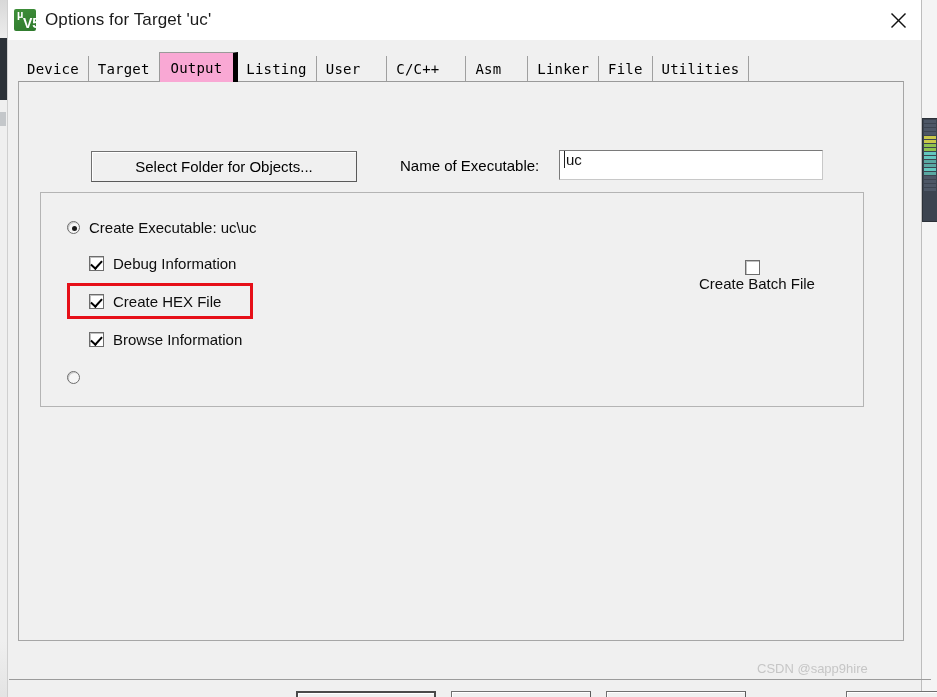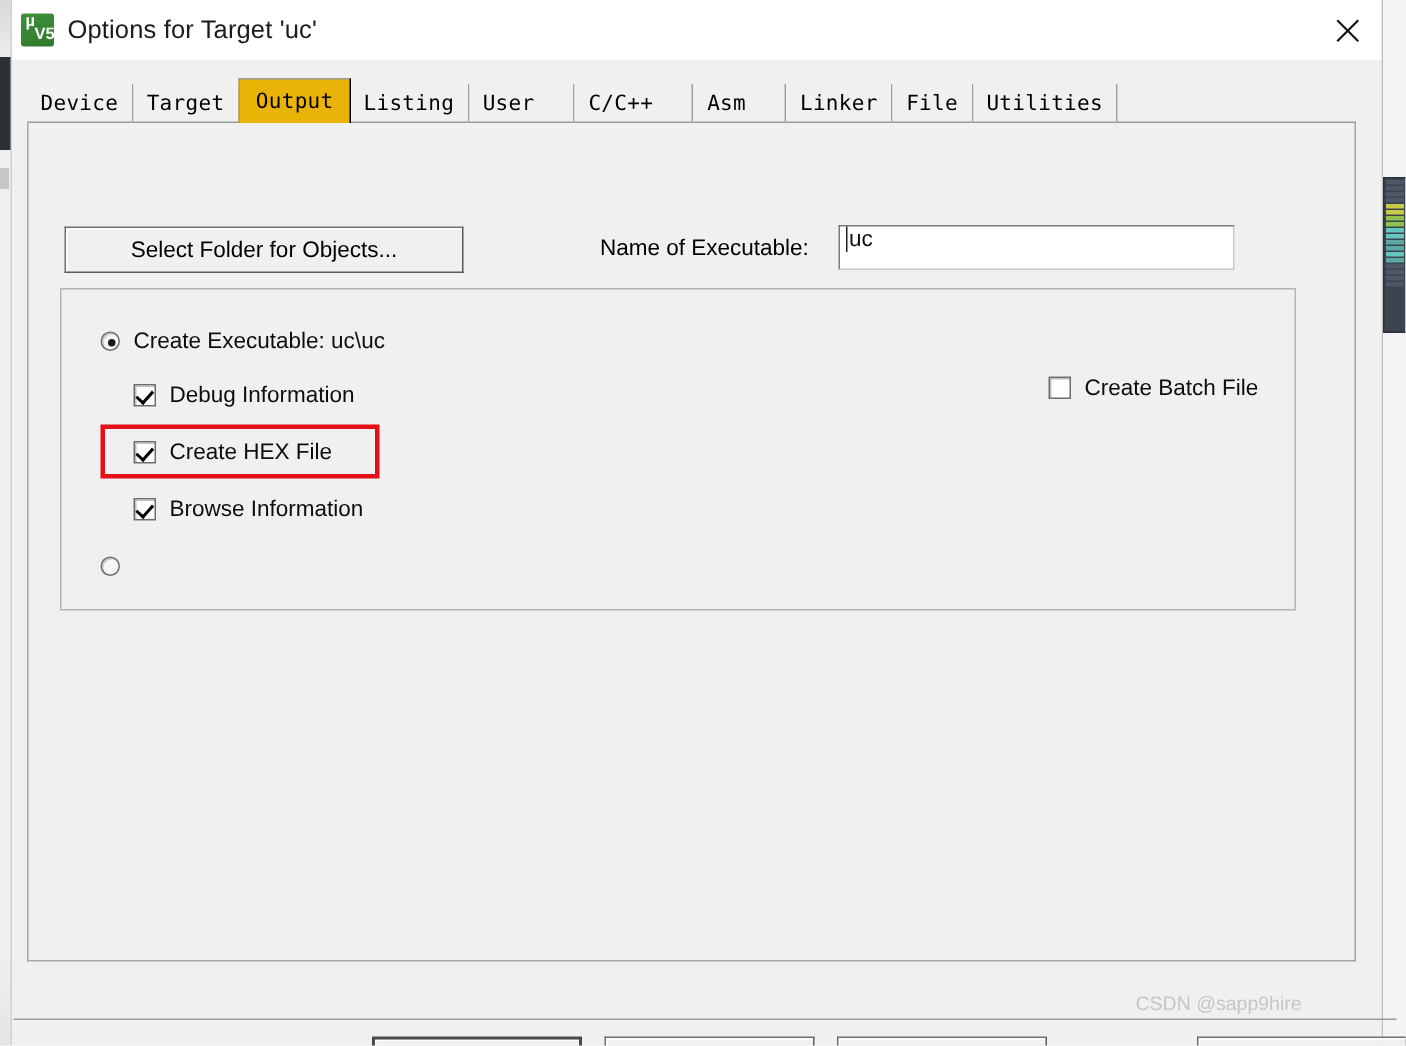--- a/index.html
+++ b/index.html
@@ -92,21 +92,21 @@
   }
   .title-icon span.u {
     position:absolute; left:3px; top:0px;
     font-family: "Liberation Sans", sans-serif;
     font-size: 11px; font-weight: 700; color:#ffffff;
     line-height: 11px;
   }
   .title-icon span.v {
     position:absolute; left:9px; top:9px;
     font-family: "Liberation Sans", sans-serif;
-    font-size: 11px; font-weight: 700; color:#ffffff;
+    font-size: 14px; font-weight: 700; color:#ffffff;
     line-height: 11px;
   }
   .title-text {
     margin-left: 9px;
     font-size: 17px;
     color: #1b1b1b;
     font-family: "Liberation Sans", sans-serif;
     letter-spacing: .1px;
     white-space: nowrap;
   }
@@ -147,24 +147,24 @@
     background: #f0f0f0;
     border-right: 1px solid #a0a0a0;
     position: relative;
     top: 0;
     white-space: nowrap;
     letter-spacing: .2px;
   }
   .tab.wide { padding-right: 26px; }
   .tab.active {
     height: 30px;
-    background: #eab308;
+    background: #f9a8d4;
     border: 1px solid #9a9a9a;
     border-bottom: none;
-    border-right: 1px solid #000000;
+    border-right: 5px solid #000000;
     margin: 0 -1px -1px -1px;
     padding: 0 11px;
     z-index: 5;
     align-items: center;
   }
   .tab.first { }
   .tab.last { border-right: 1px solid #a0a0a0; }
 
   
   .tabpanel {
@@ -183,20 +183,21 @@
     border-right-color: #5a5a5a;
     border-bottom-color: #5a5a5a;
     box-shadow: inset 1px 1px 0 #ffffff;
     font-family: "Liberation Sans", sans-serif;
     color: #000000;
     display: flex;
     align-items: center;
     justify-content: center;
     cursor: default;
     user-select: none;
+    margin-left: 48px;
   }
   .btn-folder {
     position: absolute;
     left: 34px; top: 111px;
     width: 266px; height: 31px;
     font-size: 15px;
   }
 
   .lbl-exe {
     position: absolute;
@@ -278,21 +279,21 @@
   .ctl-label {
     font-size: 15px;
     color: #0d0d0d;
   }
 
   .r-exec { left: 26px; top: 26px; }
   .c-debug { left: 48px; top: 62px; }
   .c-hex   { left: 48px; top: 100px; }
   .c-browse{ left: 48px; top: 138px; }
   .r-lib   { left: 26px; top: 178px; }
-  .c-batch { left: 658px; top: 57px; }
+  .c-batch { left: 658px; top: 67px; flex-direction: column; }
 
   .hl-box {
     position: absolute;
     left: 26px; top: 90px;
     width: 186px; height: 36px;
     border: 3px solid #e60f18;
     pointer-events: none;
   }
 
   

